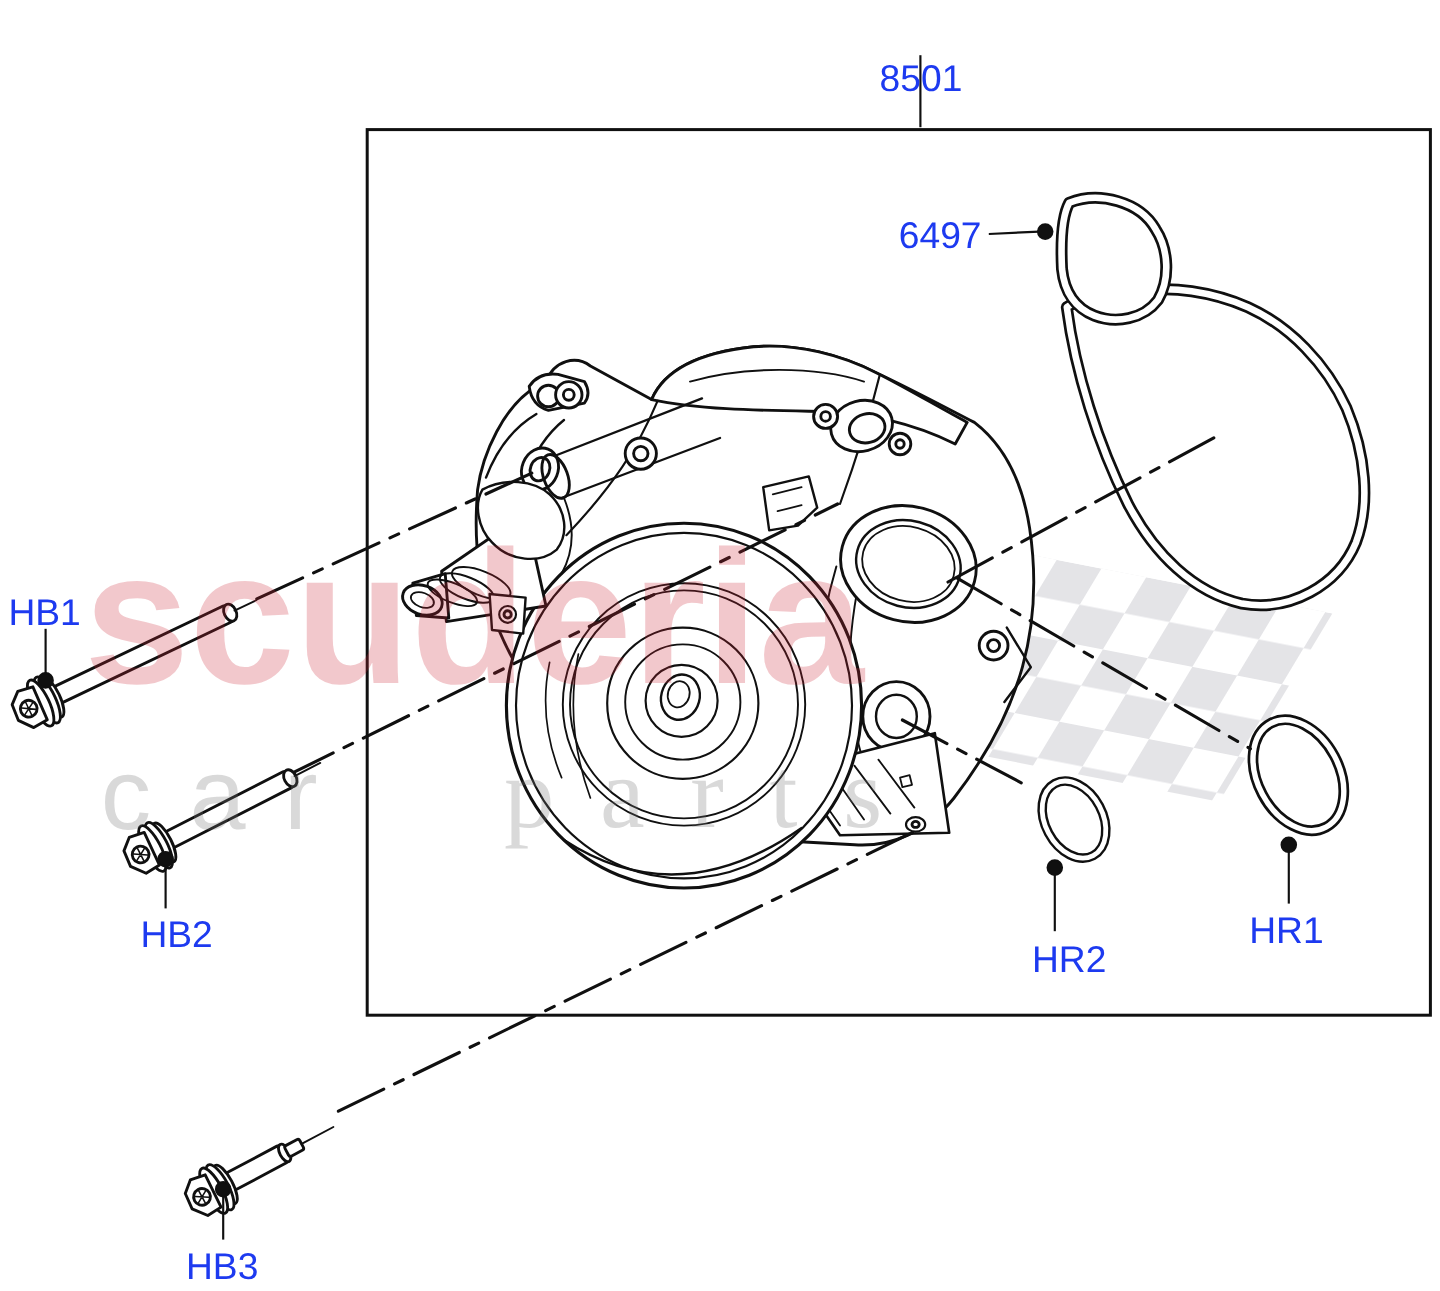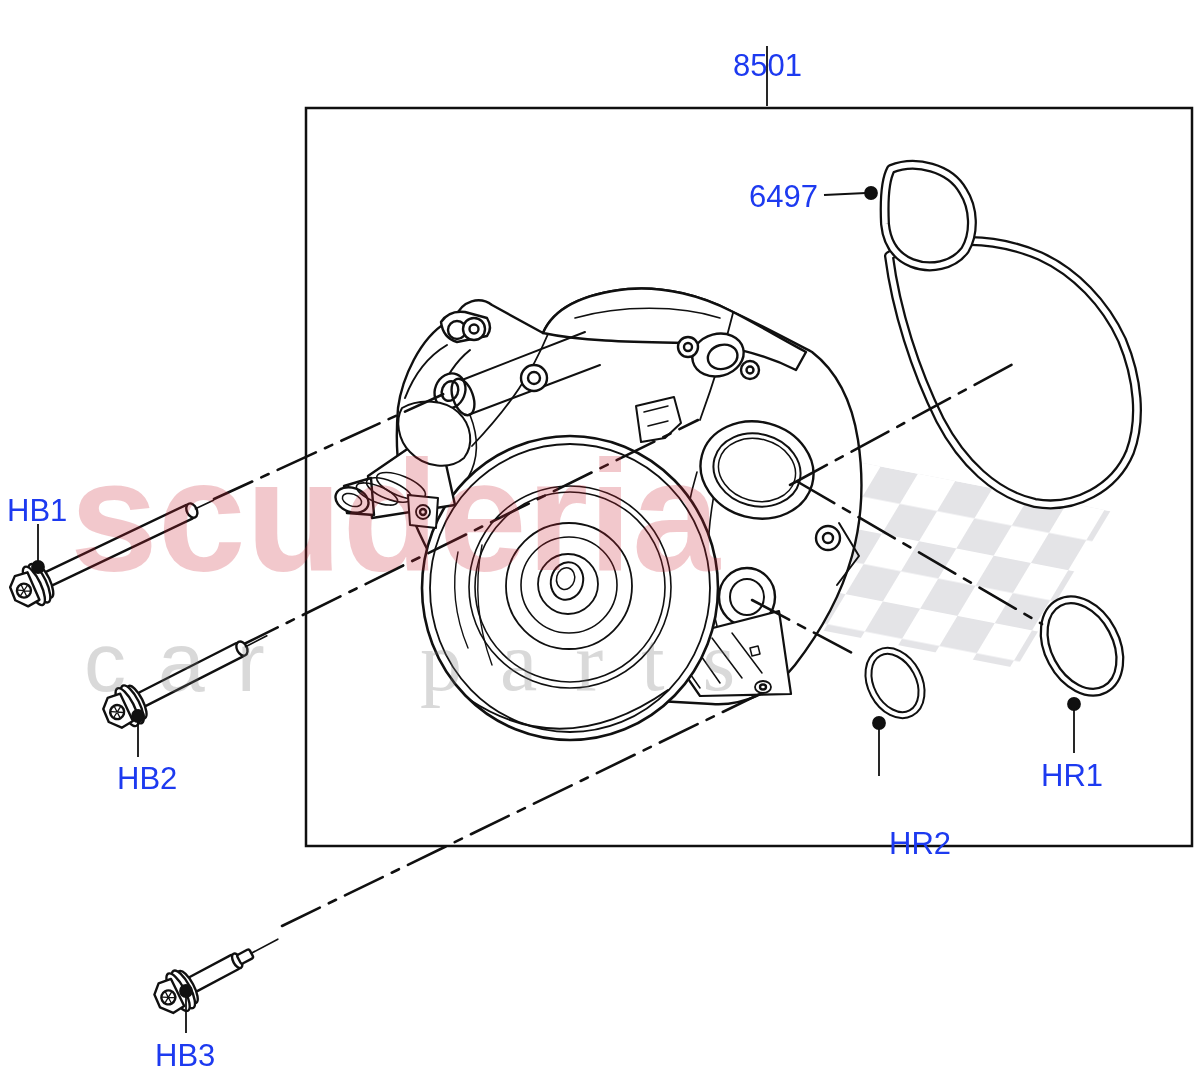--- a/index.html
+++ b/index.html
@@ -252,15 +252,15 @@
 
   <div class="wm-brand">scuderia</div>
   <div class="wm-word wm-car">car</div>
   <div class="wm-word wm-parts">parts</div>
 
   <div class="callout" style="left:733px;top:10px;margin-top:40px;">8501</div>
   <div class="callout" style="left:749px;top:181px;">6497</div>
   <div class="callout" style="left:7px;top:495px;text-align:center;">HB1</div>
   <div class="callout" style="left:117px;top:763px;">HB2</div>
   <div class="callout" style="left:155px;top:1040px;">HB3</div>
-  <div class="callout" style="left:889px;top:784px;margin-top:44px;">HR2</div>
+  <div class="callout" style="left:860px;top:784px;">HR2</div>
   <div class="callout" style="left:1041px;top:760px;">HR1</div>
 </div>
 
 </body></html>

